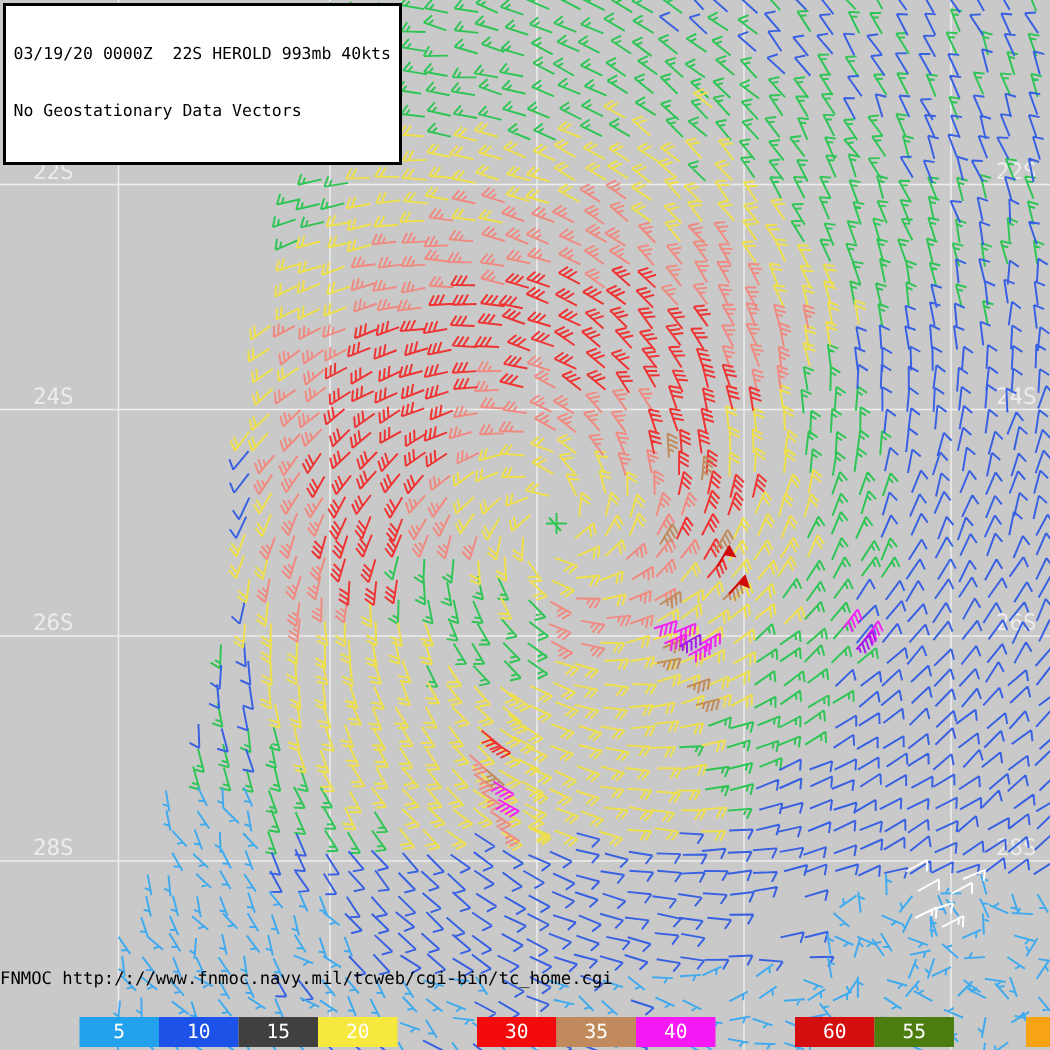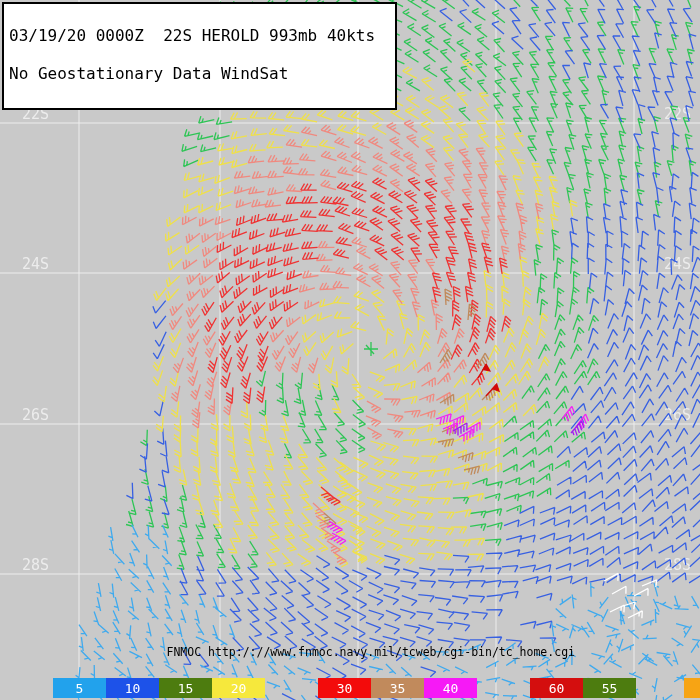--- a/index.html
+++ b/index.html
@@ -1,22 +1,22 @@
 <!DOCTYPE html>
 <html><head>
 <meta charset="utf-8">
 <style>
   html,body{margin:0;padding:0;background:#888;}
   .stage{position:relative;width:700px;height:700px;background:#c9c9c9;overflow:hidden;
          font-family:"DejaVu Sans Mono","Liberation Mono",monospace;}
   svg.map{position:absolute;left:0;top:0;}
   .titlebox{position:absolute;left:2px;top:2px;background:#ffffff;border:2px solid #000;
-            padding:1px 20px 3px 5px;font-size:16px;line-height:12.5px;color:#000;
+            padding:1px 5px 3px 5px;font-size:11px;line-height:12.5px;color:#000;
             white-space:pre;z-index:5;}
-  .footer{position:absolute;left:0;top:647px;width:575px;text-align:right;color:#000;
+  .footer{position:absolute;left:0;top:647px;width:575px;text-align:left;color:#000;
           font-size:11.5px;line-height:11.5px;z-index:4;}
   .colorbar{position:absolute;left:53px;top:678px;display:flex;z-index:6;}
   .colorbar .bin{width:53px;height:20px;display:flex;align-items:center;justify-content:center;
                  color:#fff;font-size:13px;}
 </style>
 </head>
 <body>
 
 <div class="stage">
   <svg class="map" id="mapSvg" width="700" height="700" viewBox="0 0 700 700">
@@ -54,31 +54,31 @@
         <path d="M436.0 419.0L451.2 413.9M451.2 413.9L449.7 421.2M447.9 415.0L446.5 422.3M444.7 416.1L443.3 423.3M441.5 417.2L440.0 424.4M449.0 422.0L463.7 415.7M463.7 415.7L462.8 423.0M460.6 417.0L459.7 424.4M457.5 418.4L456.6 425.7M454.3 419.7L453.5 427.1M443.0 429.0L457.7 422.8M457.7 422.8L456.8 430.1M454.6 424.1L453.7 431.4M451.5 425.4L450.6 432.8M448.3 426.7L447.4 434.1M466.0 430.0L480.0 422.3M480.0 422.3L479.9 429.7M477.0 423.9L476.9 431.3M474.0 425.5L473.9 432.9M471.1 427.2L470.9 434.6M459.0 437.0L473.0 429.3M473.0 429.3L472.9 436.7M470.0 430.9L469.9 438.3M467.1 432.6L466.9 439.9M464.1 434.2L463.9 441.6M562.0 419.0L571.8 406.3M571.8 406.3L574.6 413.2M569.7 409.0L572.5 415.8M567.6 411.7L570.4 418.5M565.5 414.4L568.4 421.2M576.0 427.0L585.5 414.1M585.5 414.1L588.5 420.9M583.5 416.9L586.4 423.7M581.5 419.6L584.4 426.4M579.5 422.3L582.4 429.1M329.0 521.0L342.5 529.6M342.5 529.6L335.9 533.0M339.6 527.8L333.0 531.2M336.7 526.0L330.2 529.4M333.9 524.1L327.3 527.5M332.0 533.0L346.0 540.7M346.0 540.7L339.7 544.6M343.0 539.1L336.7 542.9M340.0 537.5L333.7 541.3M337.1 535.8L330.7 539.6" stroke="#f323f3"></path>
         <path d="M571.0 433.0L581.5 420.9M581.5 420.9L583.9 427.9M579.2 423.5L581.7 430.4M577.0 426.0L579.4 433.0M574.8 428.6L577.2 435.6M572.6 431.2L573.9 435.1M453.0 431.0L466.9 423.0M466.9 423.0L466.9 430.4M463.9 424.7L463.9 432.1M461.0 426.4L461.0 433.8M458.0 428.1L458.0 435.5M455.1 429.8L455.1 434.0" stroke="#a21af0"></path>
         <path d="M604.0 581.0L618.1 573.4M618.1 573.4L617.9 580.8M612.0 594.0L626.0 586.3M626.0 586.3L625.9 593.7M620.0 607.0L635.2 602.0M635.2 602.0L633.7 609.2M628.0 618.0L642.3 610.8M642.3 610.8L641.9 618.2M639.3 612.3L639.0 616.5M610.0 612.0L624.4 605.0M624.4 605.0L623.9 612.4M621.3 606.5L621.0 610.7M634.0 596.0L648.1 588.4M648.1 588.4L647.9 595.8M642.0 586.0L656.8 579.9M656.8 579.9L655.8 587.2" stroke="#ffffff"></path>
         <path d="M486.2 364.3L489.8 370.8L483.1 369.5ZM496.7 384.1L499.0 391.2L492.6 388.7Z" stroke="#d20a0a" fill="#d20a0a"></path>
       </g>
       <path d="M364 349L378 349M371 342L371 356M366 345L374 354" stroke="#2ec555" stroke-width="1.3" fill="none"></path>
     </svg>
 
   <div class="titlebox">
     <div>03/19/20 0000Z  22S HEROLD 993mb 40kts</div>
-    <div>No Geostationary Data WindSat</div>
+    <div>No Geostationary Data Vectors</div>
   </div>
 
   <div class="footer">
     <div>FNMOC http:/://www.fnmoc.navy.mil/tcweb/cgi-bin/tc_home.cgi</div>
   </div>
 
   <div class="colorbar" id="colorbar">
       <div class="bin" style="background: rgb(34, 162, 236);">5</div>
       <div class="bin" style="background: rgb(29, 82, 233);">10</div>
-      <div class="bin" style="background: #4d7c0f;">15</div>
+      <div class="bin" style="background: #404040;">15</div>
       <div class="bin" style="background: rgb(246, 232, 60);">20</div>
       <div class="bin" style="background: rgb(244, 137, 127); margin-top: 27px;">25</div>
       <div class="bin" style="background: rgb(243, 11, 11); text-align: center;">30</div>
       <div class="bin" style="background: rgb(193, 138, 92);">35</div>
       <div class="bin" style="background: rgb(246, 25, 246);">40</div>
       <div class="bin" style="background: rgb(162, 27, 240); margin-top: 24px;">45</div>
       <div class="bin" style="background: rgb(212, 14, 14);">60</div>
       <div class="bin" style="background: #4d7c0f;">55</div>
       <div class="bin" style="background: rgb(247, 164, 20); margin-left: 48px;">60</div>
     </div>

